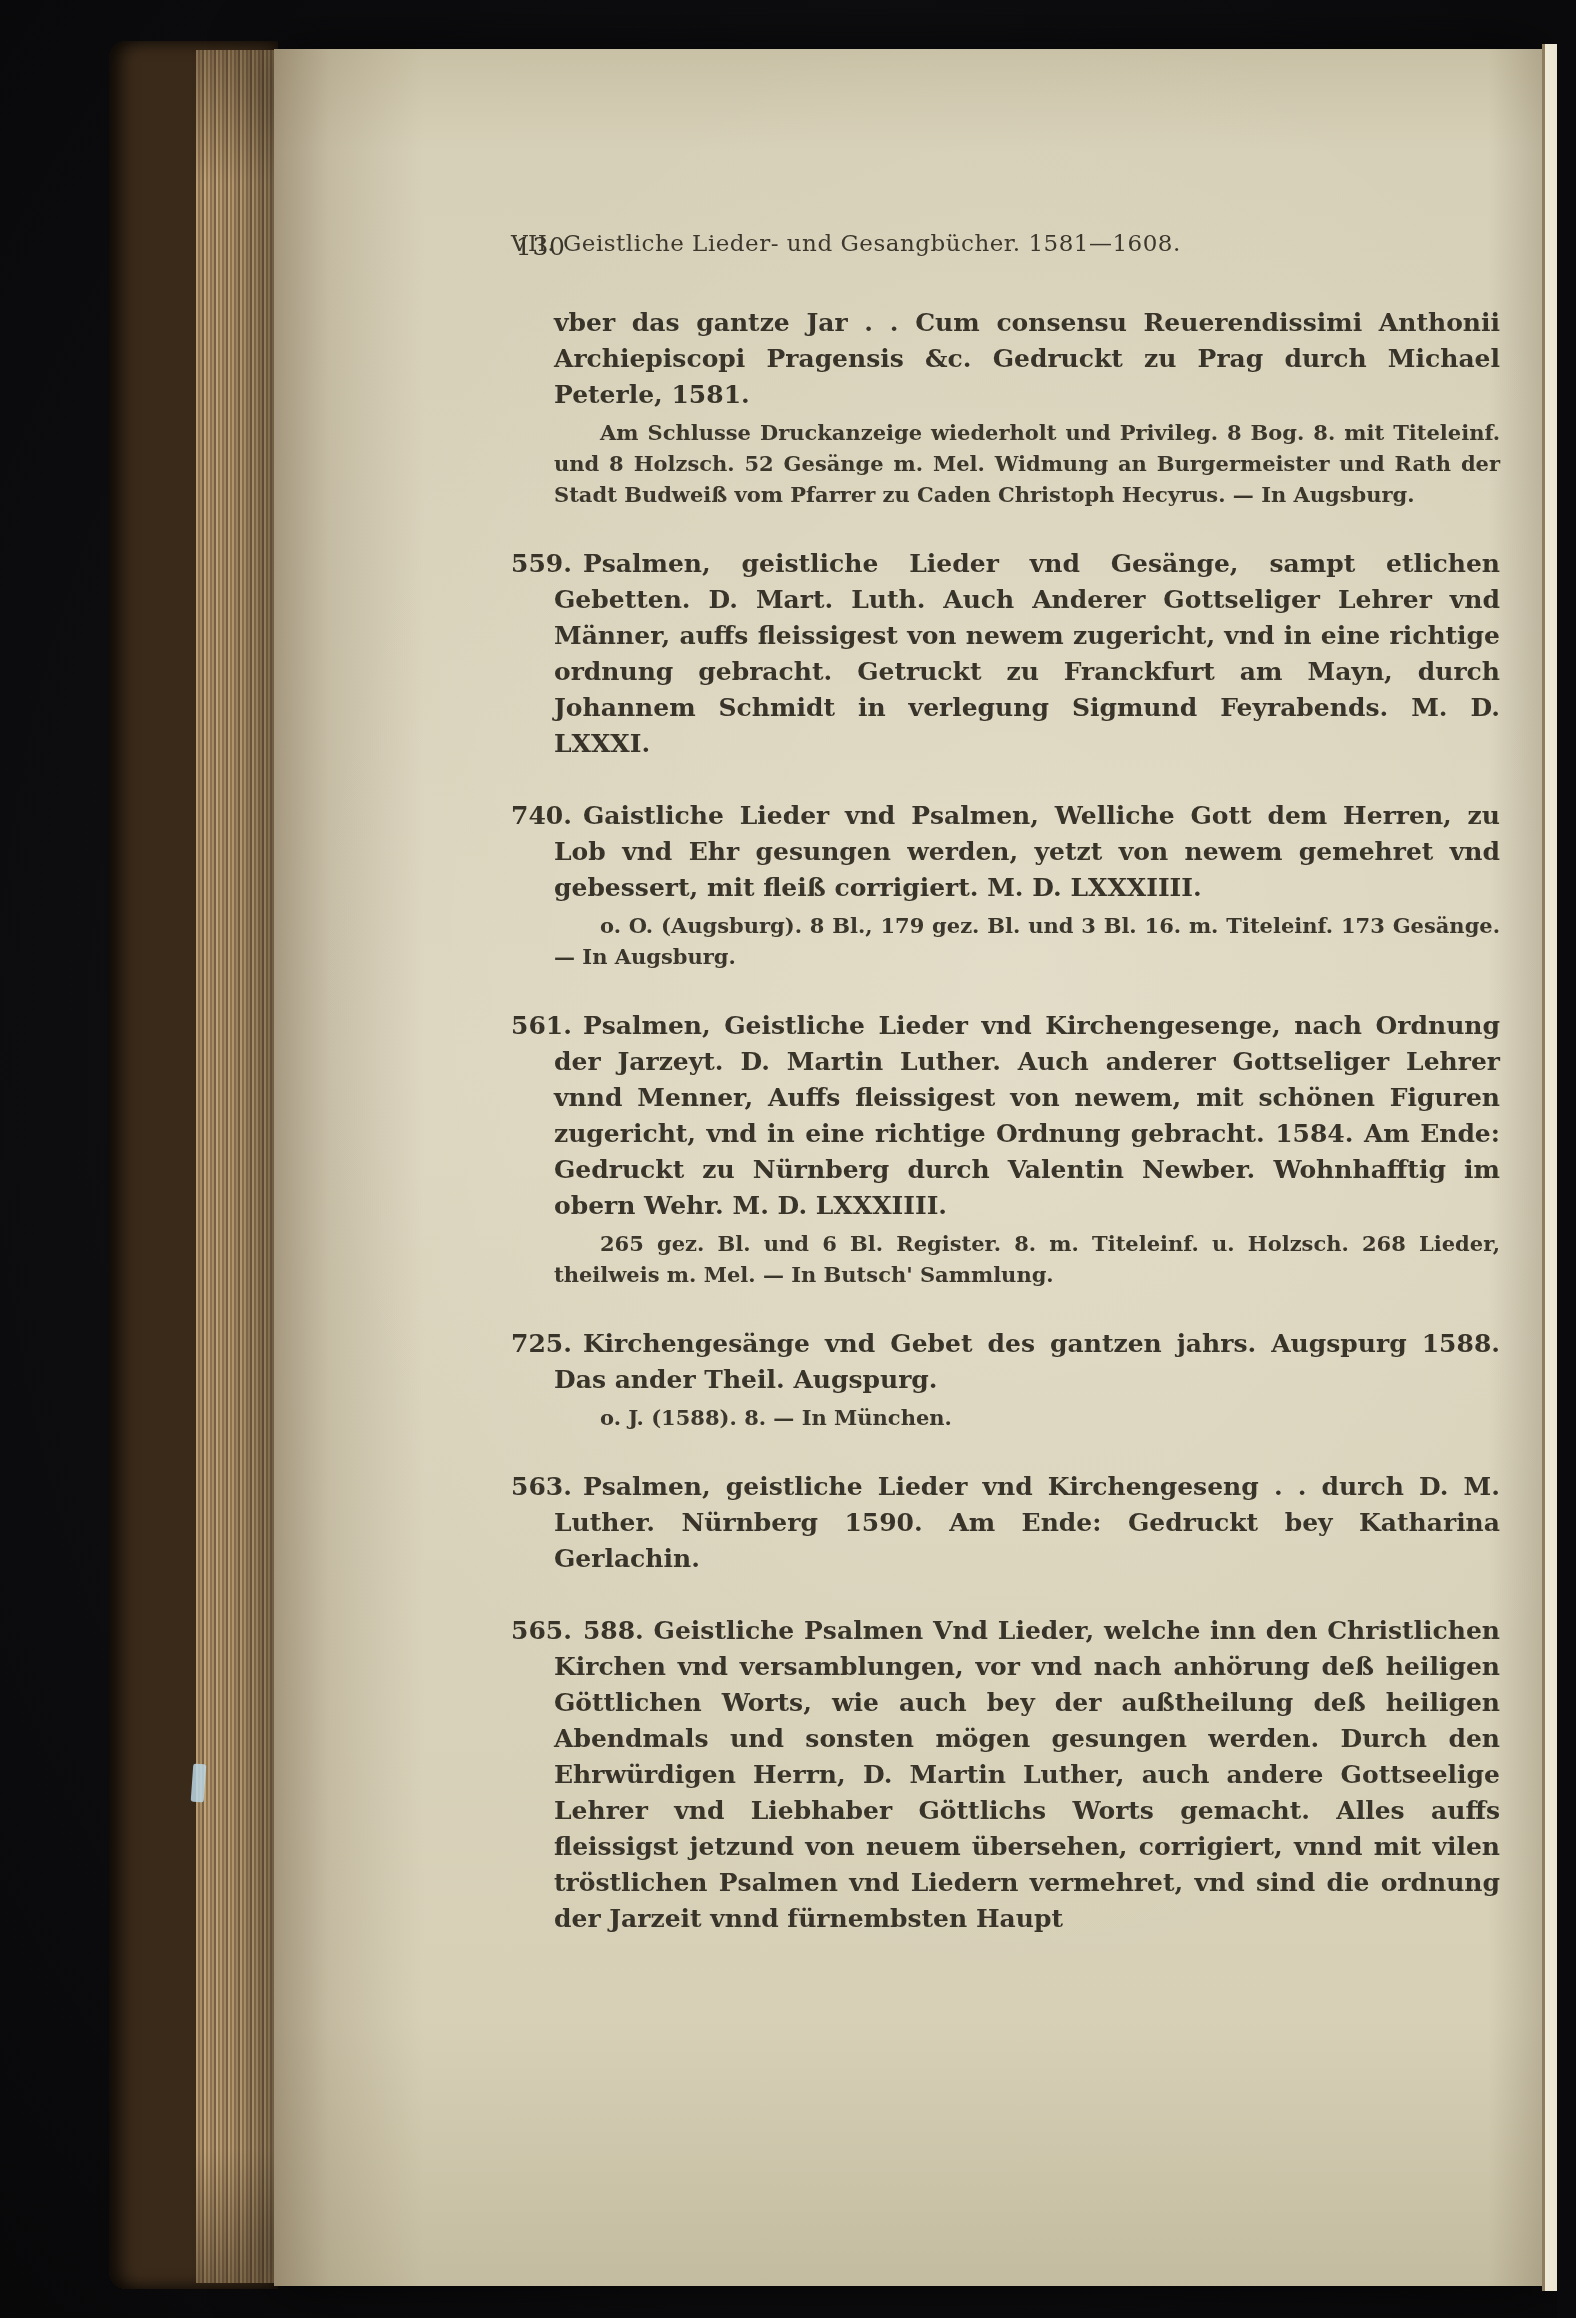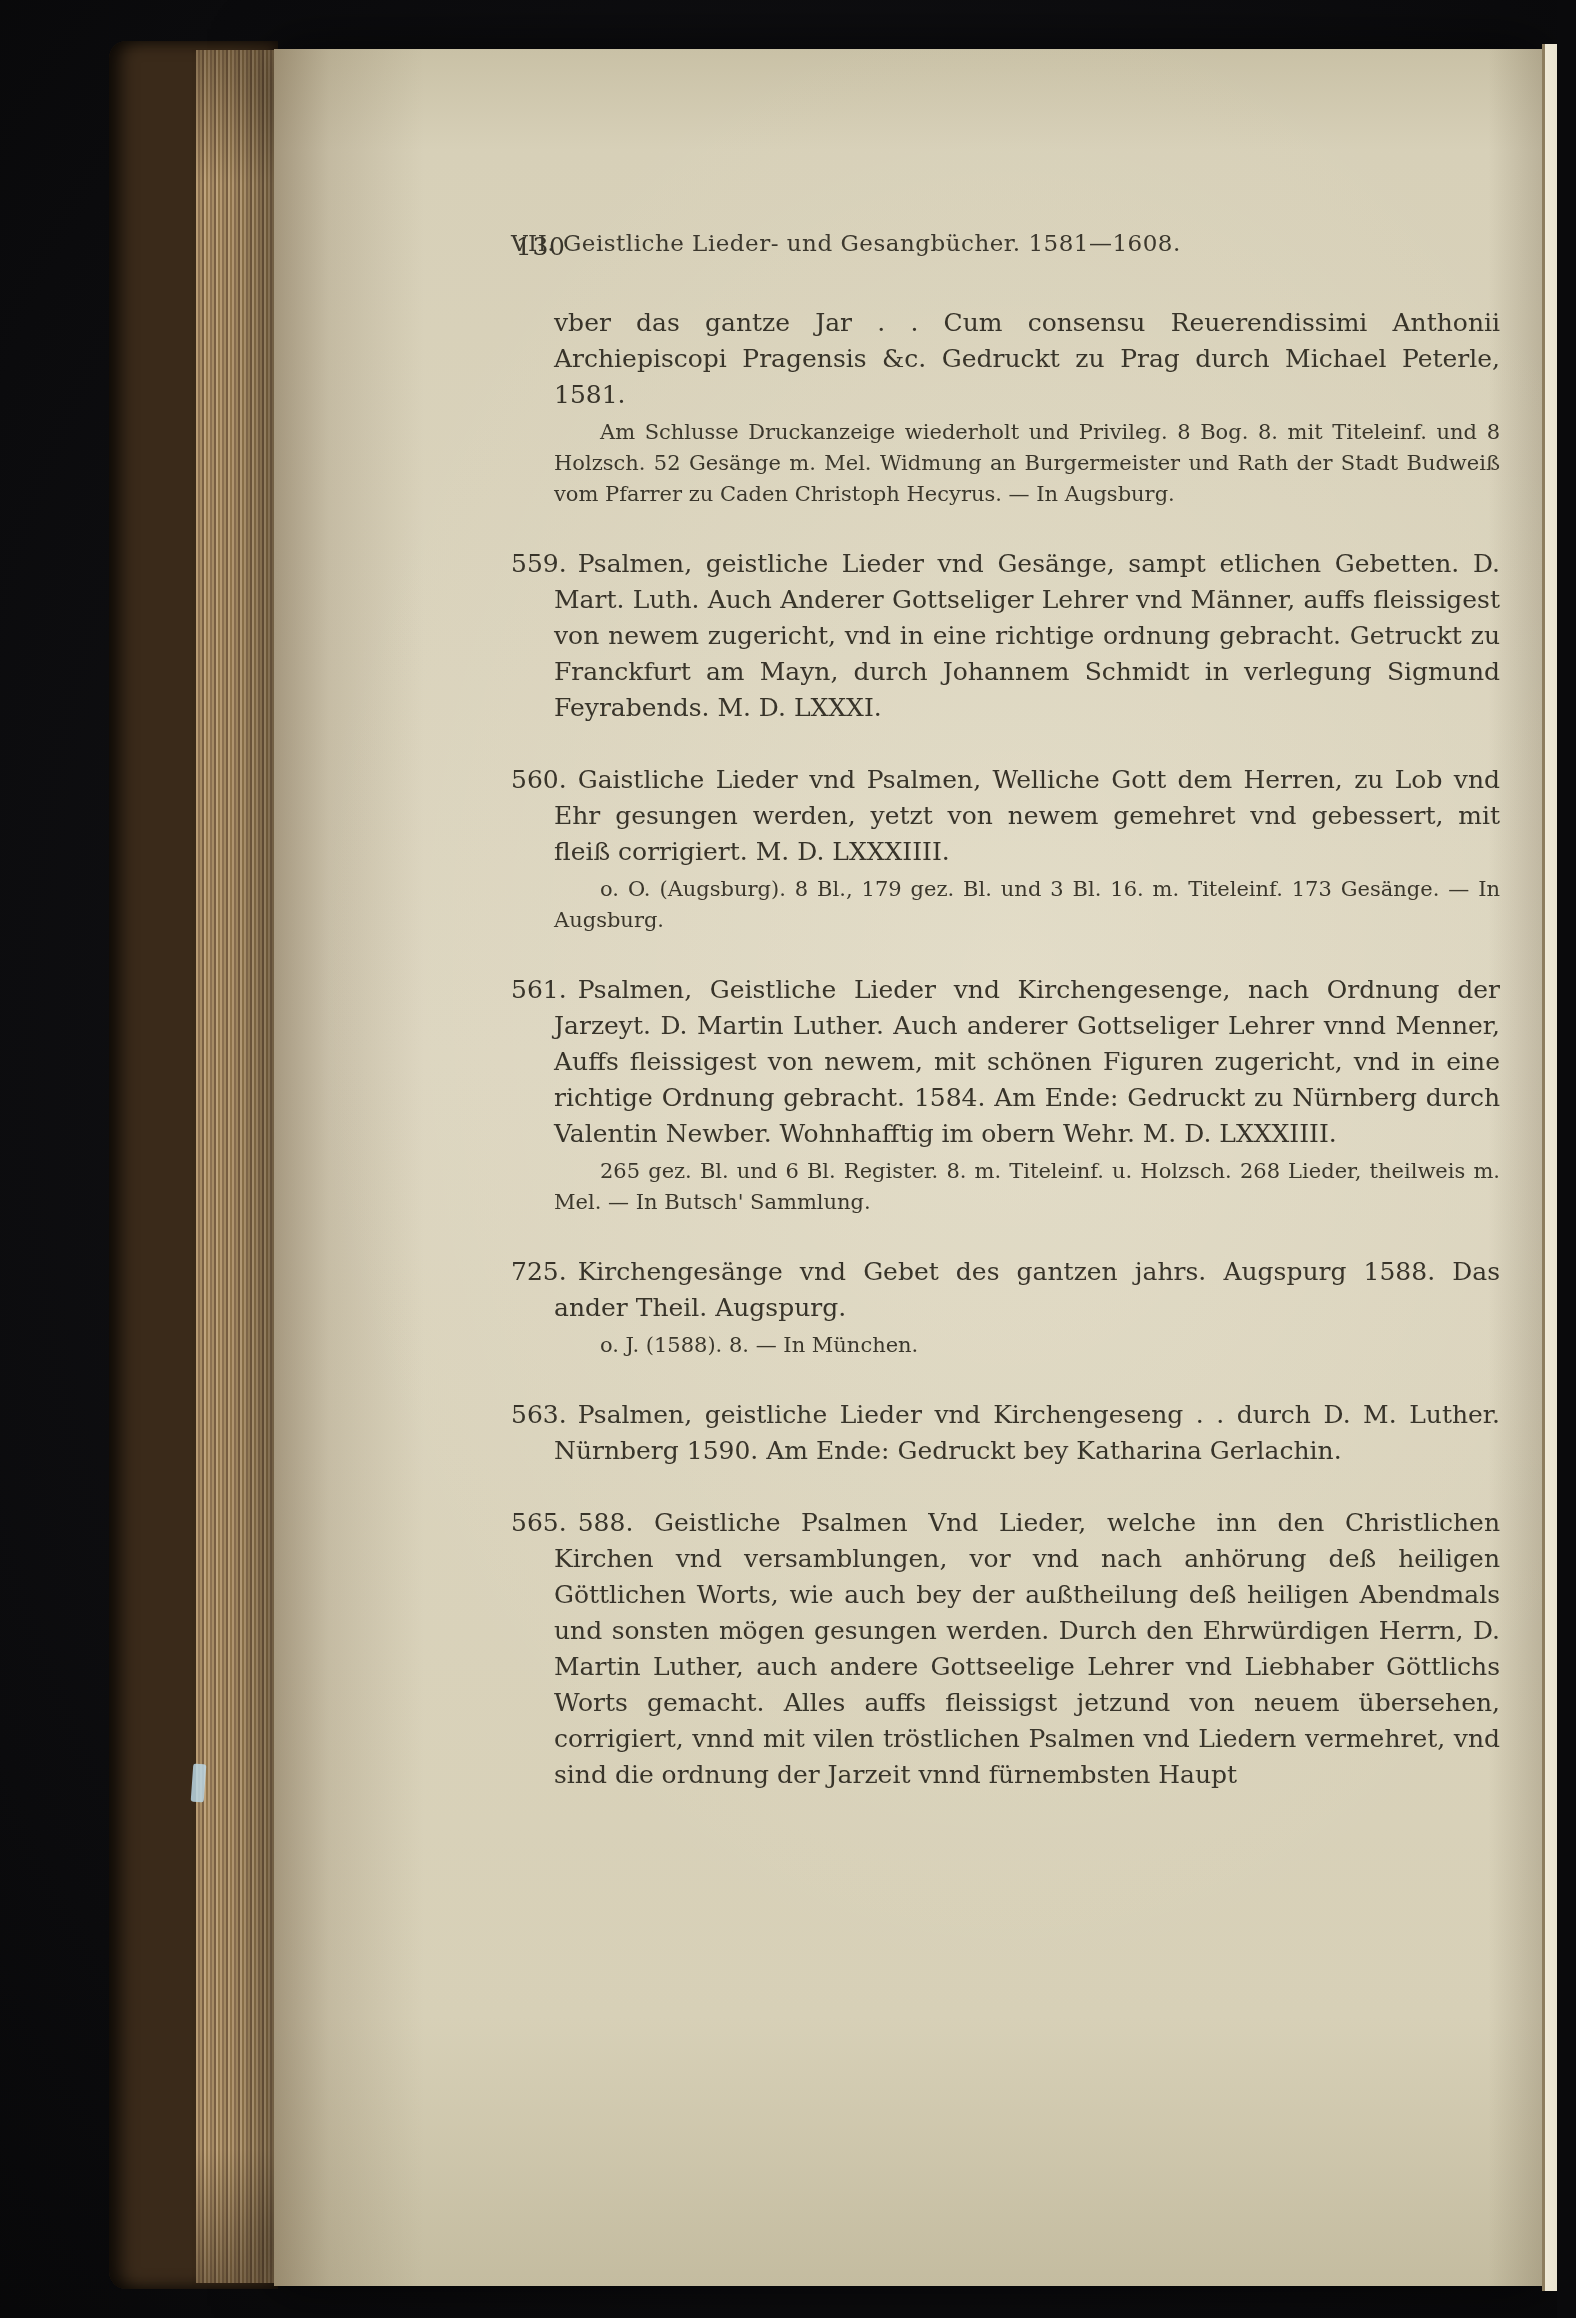--- a/index.html
+++ b/index.html
@@ -71,21 +71,21 @@
     text-rendering:optimizeLegibility;
   }
   .header-row { position:relative; height:43px; margin-bottom:32px; }
   .page-number { position:absolute; left:4.7px; top:1.6px; font-size:25px; letter-spacing:0.8px; }
   .header-title { text-align:left; font-size:23px; letter-spacing:0.5px; color:#3c382e; }
 
   .para-main {
     font-size:25px; line-height:36px; text-align:justify;
     padding-left:43px;
   }
-  .entry { margin-bottom:36px; }
+  .entry { margin-bottom:36px;font-weight:bold; }
   .entry-main {
     font-size:25px; line-height:36px; text-align:justify;
     padding-left:43px; text-indent:-43px;
   }
   .entry-num { padding-right:11px; }
   .note {
     font-size:21px; line-height:31px; text-align:justify;
     padding-left:43px; text-indent:46px; margin-top:4px; color:#3b372c;
   }
   .intro { margin-bottom:36px; }
@@ -111,21 +111,21 @@
     <div class="entry intro">
       <div class="para-main">vber das gantze Jar . .  Cum consensu Reuerendissimi Anthonii Archiepiscopi Pragensis &amp;c. Gedruckt zu Prag durch Michael Peterle, 1581.</div>
       <div class="note">Am Schlusse Druckanzeige wiederholt und Privileg. 8 Bog. 8. mit Titeleinf. und 8 Holzsch. 52 Gesänge m. Mel. Widmung an Burgermeister und Rath der Stadt Budweiß vom Pfarrer zu Caden Christoph Hecyrus. — In Augsburg.</div>
     </div>
 
     <div class="entry">
       <div class="entry-main"><span class="entry-num">559.</span><span>Psalmen, geistliche Lieder vnd Gesänge, sampt etlichen Gebetten. D. Mart. Luth. Auch Anderer Gottseliger Lehrer vnd Männer, auffs fleissigest von newem zugericht, vnd in eine richtige ordnung gebracht. Getruckt zu Franckfurt am Mayn, durch Johannem Schmidt in verlegung Sigmund Feyrabends. M. D. LXXXI.</span></div>
     </div>
 
     <div class="entry">
-      <div class="entry-main"><span class="entry-num">560.</span><span>Gaistliche Lieder vnd Psalmen, Welliche Gott dem Herren, zu Lob vnd Ehr gesungen werden, yetzt von newem gemehret vnd gebessert, mit fleiß corrigiert. M. D. LXXXIIII.</span></div>
+      <div class="entry-main"><span class="entry-num">740.</span><span>Gaistliche Lieder vnd Psalmen, Welliche Gott dem Herren, zu Lob vnd Ehr gesungen werden, yetzt von newem gemehret vnd gebessert, mit fleiß corrigiert. M. D. LXXXIIII.</span></div>
       <div class="note">o. O. (Augsburg). 8 Bl., 179 gez. Bl. und 3 Bl. 16. m. Titeleinf. 173 Gesänge. — In Augsburg.</div>
     </div>
 
     <div class="entry">
       <div class="entry-main"><span class="entry-num">561.</span><span>Psalmen, Geistliche Lieder vnd Kirchengesenge, nach Ordnung der Jarzeyt. D. Martin Luther. Auch anderer Gottseliger Lehrer vnnd Menner, Auffs fleissigest von newem, mit schönen Figuren zugericht, vnd in eine richtige Ordnung gebracht. 1584. Am Ende: Gedruckt zu Nürnberg durch Valentin Newber. Wohnhafftig im obern Wehr. M. D. LXXXIIII.</span></div>
       <div class="note">265 gez. Bl. und 6 Bl. Register. 8. m. Titeleinf. u. Holzsch. 268 Lieder, theilweis m. Mel. — In Butsch' Sammlung.</div>
     </div>
 
     <div class="entry">
       <div class="entry-main"><span class="entry-num">725.</span><span>Kirchengesänge vnd Gebet des gantzen jahrs. Augspurg 1588. Das ander Theil. Augspurg.</span></div>

